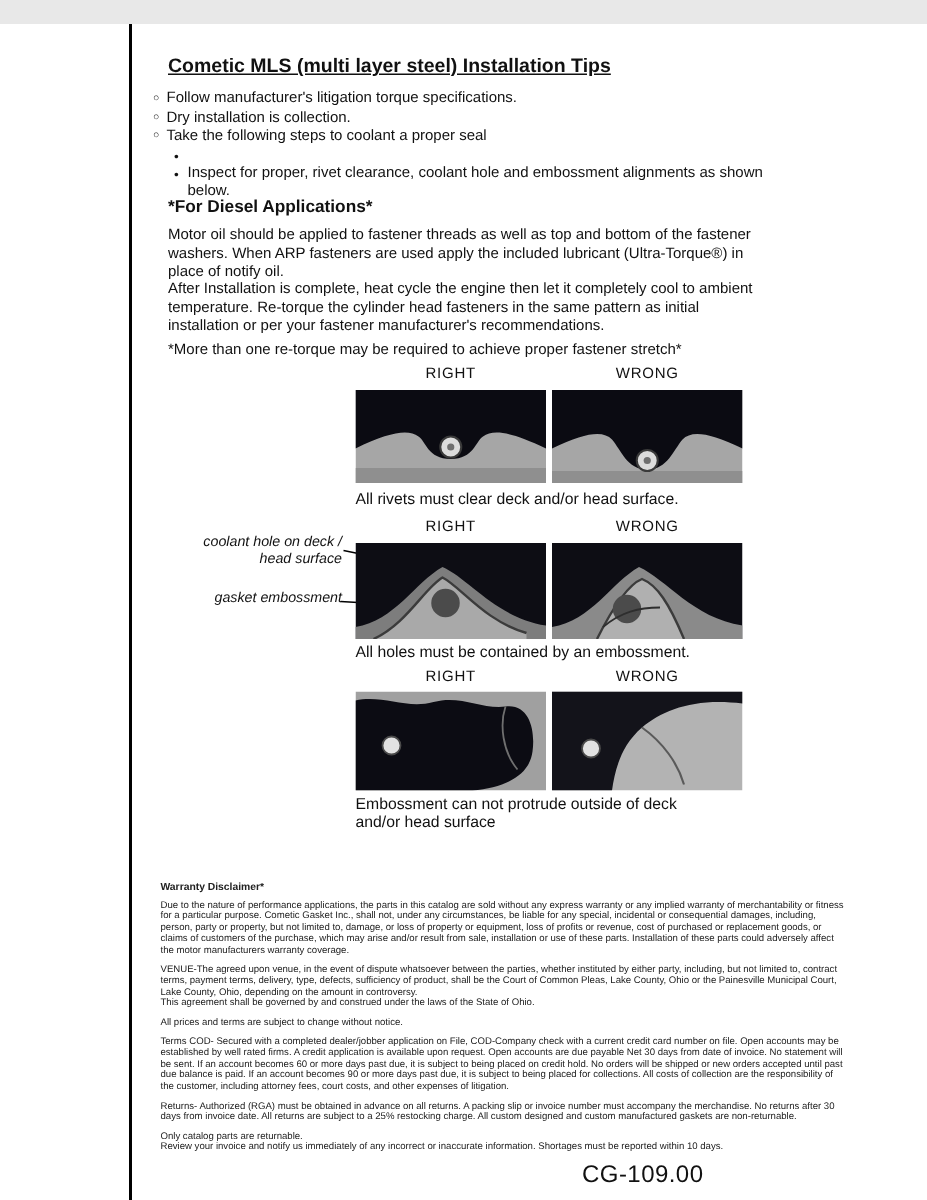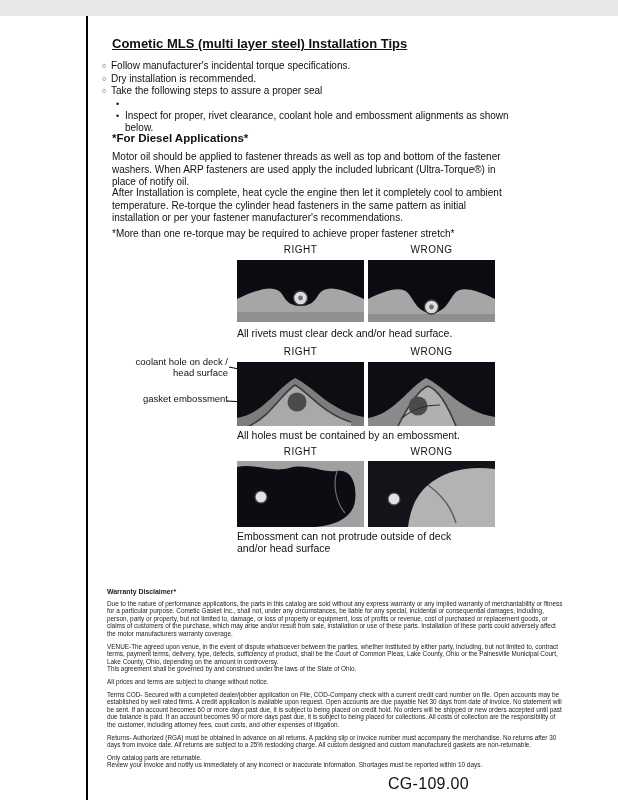--- a/index.html
+++ b/index.html
@@ -18,47 +18,47 @@
   .tip.sub .mk{font-size:9px;}
   .diesel-h{left:112px;top:116px;font-size:11.5px;font-weight:bold;}
   .para{left:112px;font-size:10px;line-height:12.5px;width:402px;}
   .p1{top:135px;}
   .p2{top:171px;}
   .note{left:112px;top:212px;font-size:10px;}
   .rw{width:127px;text-align:center;font-size:10px;letter-spacing:0.5px;}
   .dgm{width:127px;}
   .dgm svg{display:block;}
   .cap{font-size:10.5px;line-height:12px;}
-  .lbl{font-size:9.5px;line-height:11px;text-align:right;}
+  .lbl{font-size:9.5px;line-height:11px;text-align:right;font-style:italic;}
   .legal{left:107px;top:572px;width:458px;font-size:6.4px;line-height:7.6px;color:#222;}
   .legal .lh{font-size:6.9px;font-weight:bold;margin-bottom:4px;}
   .legal p{margin:0 0 5px 0;white-space:pre-line;}
   .footer-code{left:388px;top:759px;font-size:16px;letter-spacing:0.3px;}
   .leader{pointer-events:none;}
 </style>
 </head>
 <body>
 
 <div class="page">
   <div class="left-rule"></div>
 
   <div class="abs title">Cometic MLS (multi layer steel) Installation Tips</div>
 
   <div class="abs tips">
     <div class="tip">
       <span class="mk">○</span>
-      <span>Follow manufacturer's incidental torque specifications.</span>
+      <span>Follow manufacturer's litigation torque specifications.</span>
     </div>
     <div class="tip">
       <span class="mk">○</span>
-      <span>Dry installation is recommended.</span>
+      <span>Dry installation is collection.</span>
     </div>
     <div class="tip">
       <span class="mk">○</span>
-      <span>Take the following steps to assure a proper seal</span>
+      <span>Take the following steps to coolant a proper seal</span>
     </div>
     <div class="tip sub">
       <span class="mk">•</span>
     </div>
     <div class="tip sub">
       <span class="mk">•</span>
       <span>Inspect for proper, rivet clearance, coolant hole and embossment alignments as shown below.</span>
     </div>
   </div>
 

